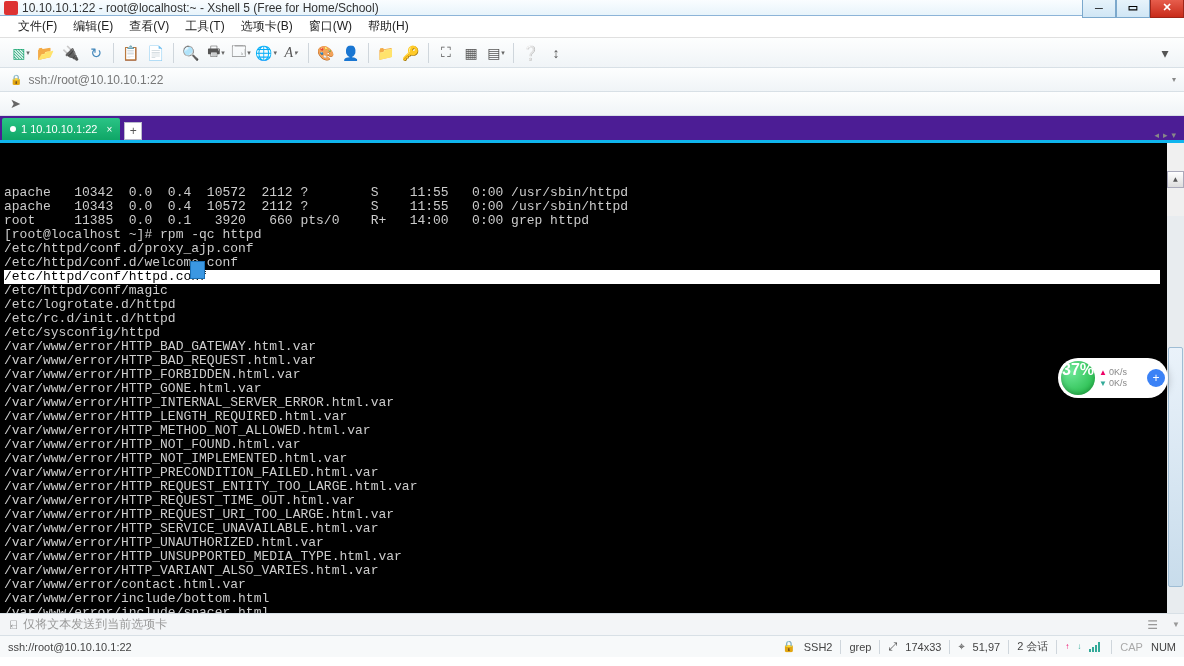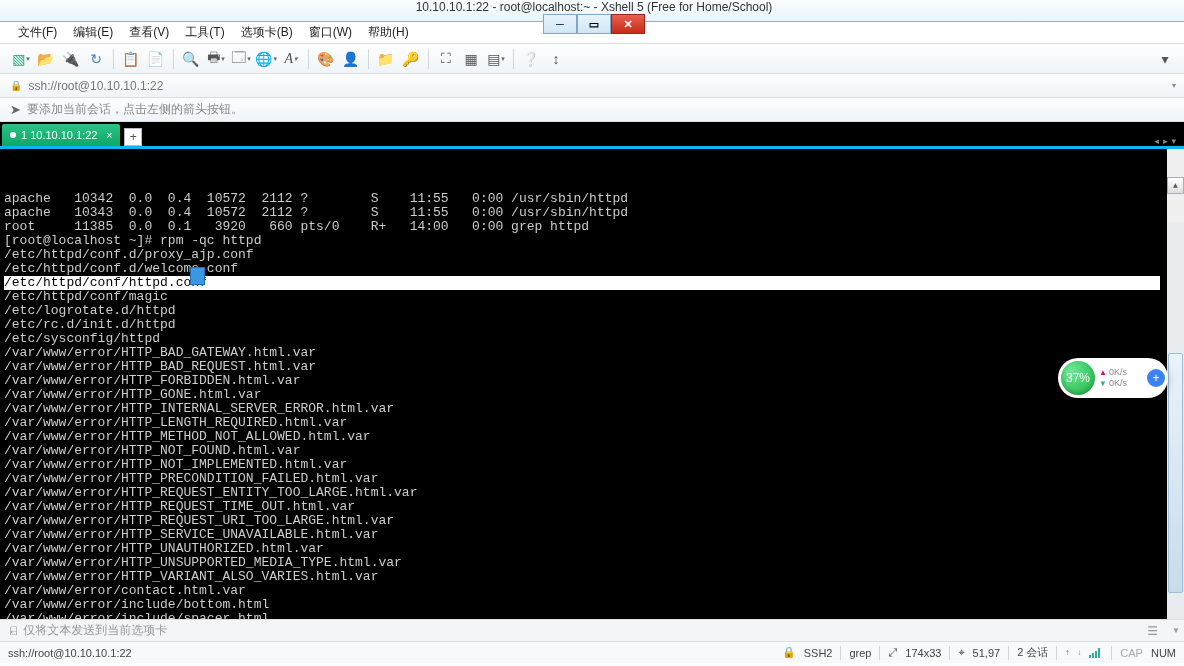--- a/index.html
+++ b/index.html
@@ -1,19 +1,19 @@
 <!DOCTYPE html>
 <html><head>
 <meta charset="utf-8">
 <style>
 * { margin: 0; padding: 0; box-sizing: border-box; }
 body { font-family: "Microsoft YaHei", "Segoe UI", Arial, sans-serif; font-size: 12px; background: #fff; width: 1184px; height: 666px; overflow: hidden; position: relative; }
 
 
-.titlebar { height: 22px; background: linear-gradient(#fafdff, #e8f4fb); border-bottom: 1px solid #8db4d8; display: flex; align-items: center; padding-left: 4px; flex-direction: column; }
+.titlebar { height: 16px; background: linear-gradient(#fafdff, #e8f4fb); border-bottom: 1px solid #8db4d8; display: flex; align-items: center; padding-left: 4px; }
 .titlebar .app-icon { width: 14px; height: 14px; background: #d33; border-radius: 2px; margin-right: 4px; }
 .titlebar .title { flex: 1; color: #333; font-size: 12px; }
 .titlebar .win-controls { display: flex; }
 .titlebar .win-btn { width: 34px; height: 20px; display: flex; align-items: center; justify-content: center; font-size: 11px; font-weight: bold; }
 .win-btn.min, .win-btn.max { background: linear-gradient(#e8f4fb,#d0e6f5); border: 1px solid #7ba8cc; }
 .win-btn.close { background: linear-gradient(#e8604f,#c82b1a); border: 1px solid #9f2518; color: #fff; }
 
 
 .menubar { height: 22px; background: #fff; display: flex; align-items: center; padding-left: 10px; gap: 0; border-bottom: 1px solid #e0e0e0; }
 .menubar .menu-item { padding: 3px 8px; color: #222; cursor: pointer; }
@@ -28,21 +28,21 @@
 
 .addrbar { height: 24px; background: linear-gradient(#fdfefe,#f0f4f7); border-bottom: 1px solid #d8e0e6; display: flex; align-items: center; padding-left: 10px; gap: 6px; color: #777; }
 .addrbar .lock { font-size: 10px; }
 .addrbar .dd-end { margin-left: auto; margin-right: 8px; color: #888; font-size: 8px; }
 
 
 .hintbar { height: 24px; background: linear-gradient(#fdfefe,#f0f4f7); border-bottom: 1px solid #d8e0e6; display: flex; align-items: center; padding-left: 10px; gap: 6px; color: #888; }
 .hintbar .arrow-icon { font-size: 13px; color: #666; }
 
 
-.tabrow { height: 24px; background: #000000; display: flex; align-items: flex-end; padding-left: 2px; justify-content: flex-end; }
+.tabrow { height: 24px; background: #4c1d95; display: flex; align-items: flex-end; padding-left: 2px; justify-content: flex-end; }
 .tab { height: 22px; background: linear-gradient(#2ac486,#0fa666); color: #fff; padding: 3px 8px; border-radius: 2px 2px 0 0; display: flex; align-items: center; gap: 5px; font-size: 11px; cursor: pointer; }
 .tab .dot { width: 6px; height: 6px; background: #fff; border-radius: 50%; }
 .tab .close-x { font-size: 10px; margin-left: 4px; }
 .tab-add { width: 18px; height: 18px; background: #fff; border: 1px solid #bbc; margin-left: 4px; display: flex; align-items: center; justify-content: center; font-size: 12px; color: #555; cursor: pointer; }
 .tab-end { margin-left: auto; margin-right: 8px; color: #888; font-size: 9px; display: flex; gap: 4px; }
 .tab-border { height: 3px; background: #0fb5ee; }
 
 
 .terminal { background: #000; color: #ccc; font-family: "Consolas","Courier New",monospace; font-size: 13px; line-height: 14px; height: 470px; overflow: hidden; position: relative; padding: 1px 4px; white-space: pre; }
 .terminal .line { height: 14px; }
@@ -62,21 +62,21 @@
 .statusbar .left { flex: 1; }
 .statusbar .right { display: flex; align-items: center; gap: 8px; }
 .statusbar .sep { width: 1px; height: 14px; background: #cfd6dc; }
 .sb-lock { color: #d4a82a; }
 .sb-sig { width: 14px; height: 10px; display: inline-flex; align-items: flex-end; gap: 1px; }
 .sb-sig span { width: 2px; background: #3a9; }
 .sb-sig span:nth-child(1){height:3px}.sb-sig span:nth-child(2){height:5px}.sb-sig span:nth-child(3){height:7px}.sb-sig span:nth-child(4){height:10px}
 
 
 .netwidget { position: absolute; right: 16px; top: 358px; width: 110px; height: 40px; background: #fff; border-radius: 20px; box-shadow: 0 2px 8px rgba(0,0,0,0.25); display: flex; align-items: center; padding: 3px; gap: 4px; }
-.netwidget .circle { width: 34px; height: 34px; border-radius: 50%; background: radial-gradient(circle at 30% 30%, #6ee898, #17b23c); display: flex; align-items: center; justify-content: center; color: #fff; font-size: 12px; font-weight: normal; box-shadow: inset 0 -2px 4px rgba(0,0,0,0.2); }
+.netwidget .circle { width: 34px; height: 34px; border-radius: 50%; background: radial-gradient(circle at 30% 30%, #6ee898, #17b23c); display: flex; justify-content: center; color: #fff; font-size: 16px; font-weight: bold; box-shadow: inset 0 -2px 4px rgba(0,0,0,0.2); }
 .netwidget .speeds { font-size: 9px; line-height: 11px; color: #888; }
 .netwidget .speeds div { display: flex; align-items: center; gap: 2px; }
 .netwidget .up { color: #e06; font-size: 8px; }
 .netwidget .down { color: #3a9; font-size: 8px; }
 .netwidget .plus { width: 18px; height: 18px; border-radius: 50%; background: #3b82f6; color: #fff; display: flex; align-items: center; justify-content: center; font-size: 12px; margin-left: auto; }
 </style>
 </head>
 <body>
 
 <div class="titlebar">
@@ -130,21 +130,20 @@
 </div>
 
 <div class="addrbar">
   <span class="lock">🔒</span>
   <span>ssh://root@10.10.10.1:22</span>
   <span class="dd-end">▾</span>
 </div>
 
 <div class="hintbar">
   <span class="arrow-icon">➤</span>
-  <span>要添加当前会话，点击左侧的箭头按钮。</span>
 </div>
 
 <div class="tabrow">
   <div class="tab">
     <span class="dot"></span>
     <span>1 10.10.10.1:22</span>
     <span class="close-x">×</span>
   </div>
   <div class="tab-add">+</div>
   <div class="tab-end">

